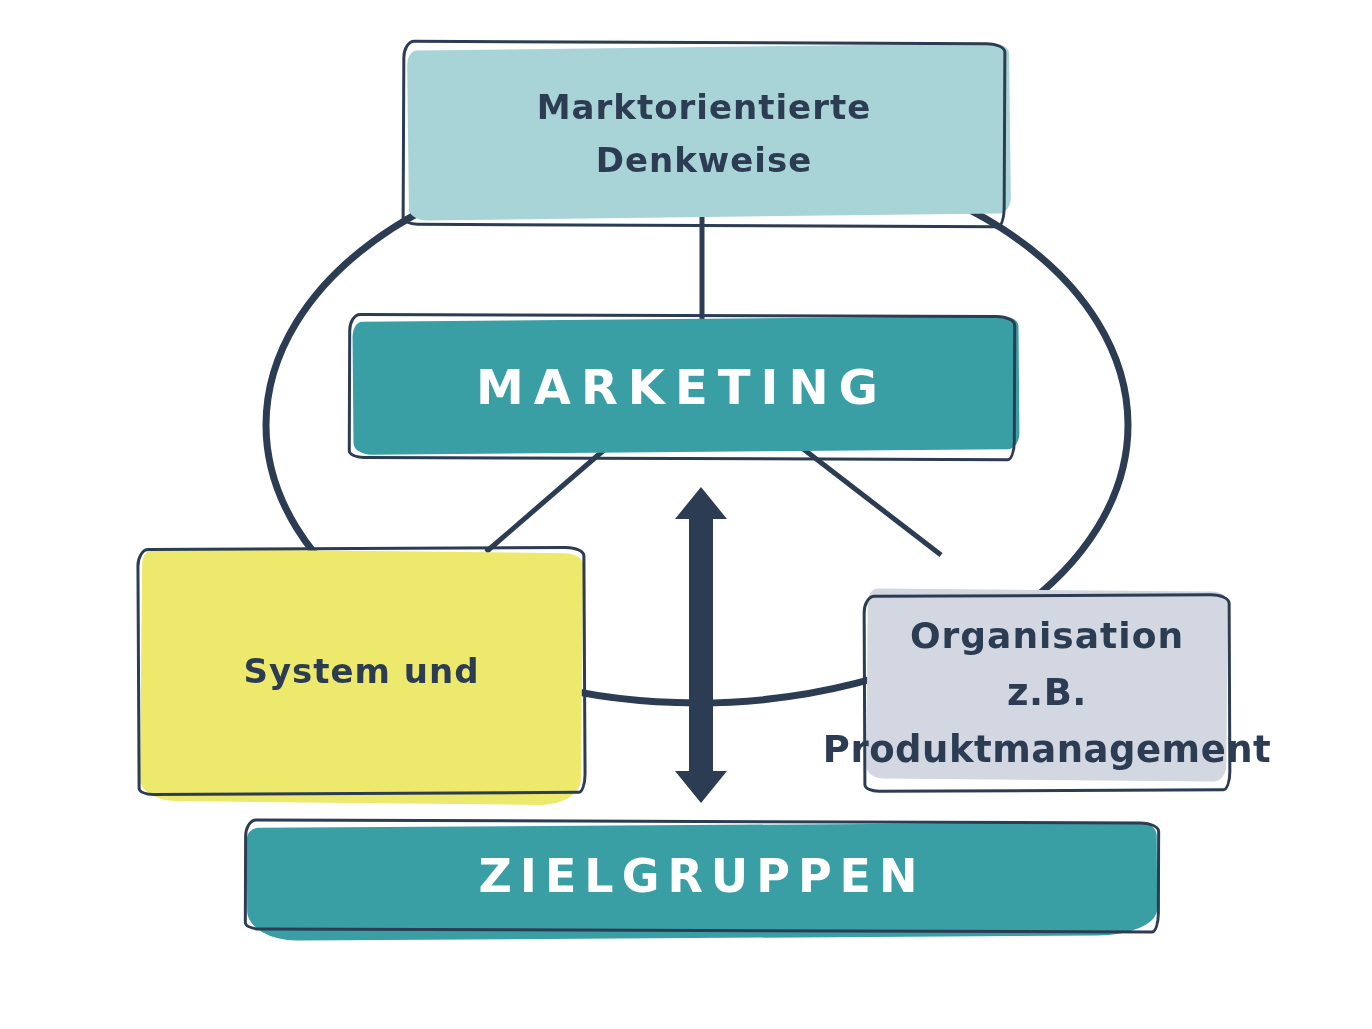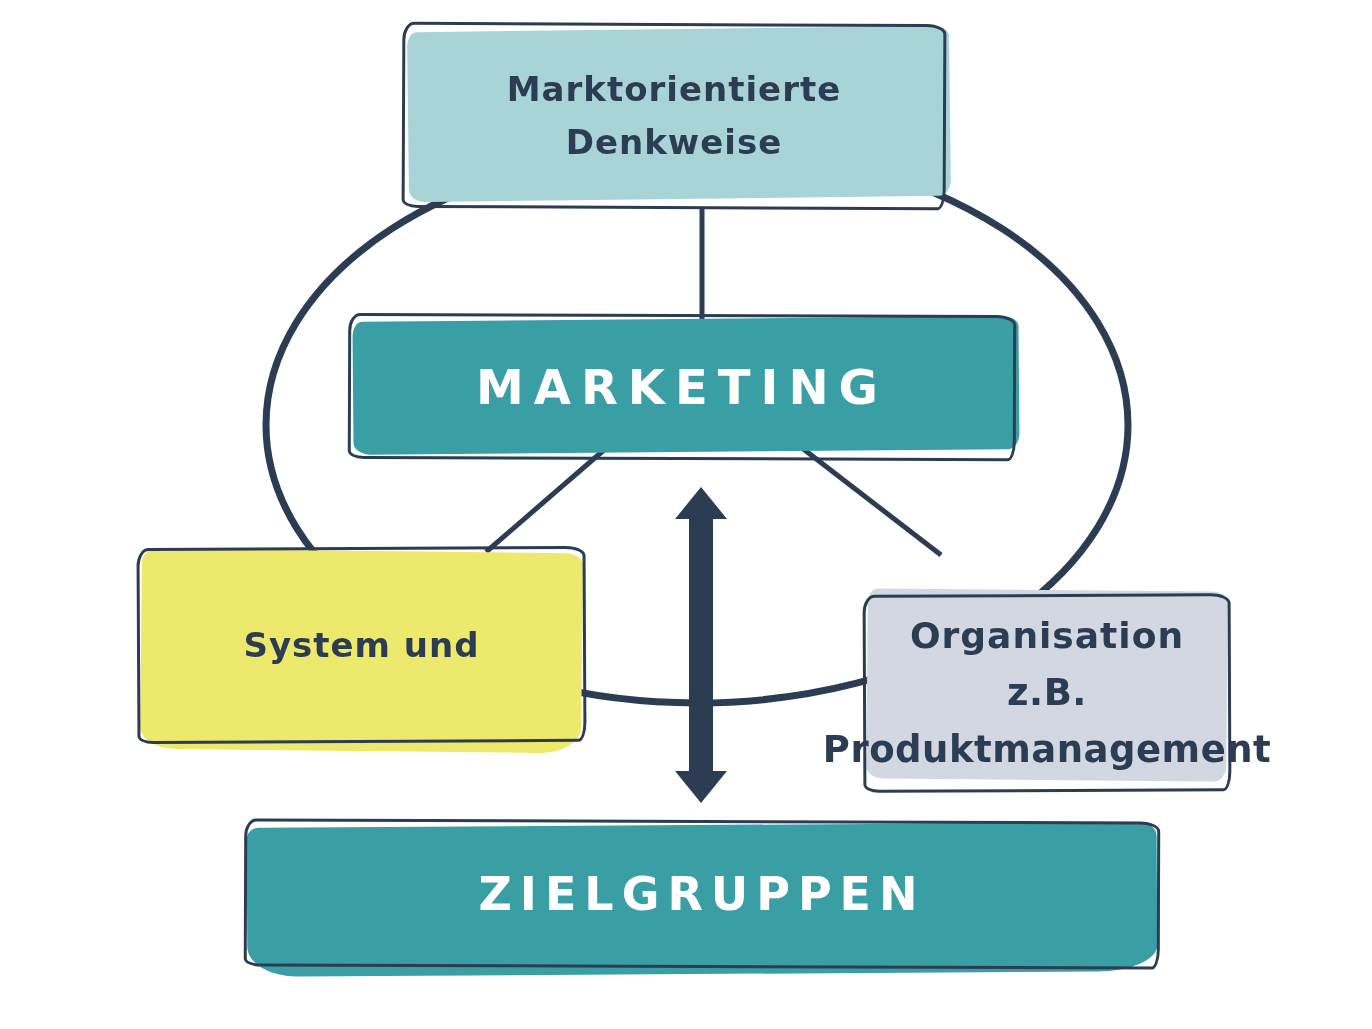--- a/index.html
+++ b/index.html
@@ -36,41 +36,41 @@
     position: absolute;
     inset: 0;
     display: flex;
     flex-direction: column;
     align-items: center;
     justify-content: center;
     text-align: center;
     z-index: 2;
   }
   
-  .top-box { left: 402px; top: 23px; width: 544px; height: 186px; }
+  .top-box { left: 402px; top: 41px; width: 604px; height: 186px; }
   .top-box .fill { inset: 6px -4px 10px 6px; background: #A9D4D7; transform: rotate(-0.7deg); }
   .top-box .edge { transform: rotate(0.25deg); }
   .navy-text { color: #2C3C52; font-size: 34px; font-weight: 600; letter-spacing: 1px; line-height: 1.55; }
   
   .marketing-box { left: 348px; top: 314px; width: 668px; height: 146px; }
   .marketing-box .fill { inset: 5px -3px 8px 5px; background: #3A9EA5; transform: rotate(-0.5deg); }
   .marketing-box .edge { transform: rotate(0.2deg); }
   .white-title { color: #ffffff; font-size: 48px; font-weight: bold; letter-spacing: 10px; }
   
-  .system-box { left: 137px; top: 547px; width: 449px; height: 196px; }
+  .system-box { left: 137px; top: 547px; width: 449px; height: 248px; }
   .system-box .fill { inset: 4px 4px -8px 4px; background: #EDE96C; transform: rotate(0.6deg); border-radius: 14px 18px 40px 36px / 14px 12px 26px 22px; }
   .system-box .edge { transform: rotate(-0.3deg); }
   
   .organisation-box { left: 863px; top: 547px; width: 368px; height: 198px; margin-top: 47px; }
   .organisation-box .fill { inset: -4px 4px 12px 4px; background: #D2D7E1; transform: rotate(0.5deg); }
   .organisation-box .edge { transform: rotate(-0.25deg); }
   .org-title { font-size: 36px; }
   .org-sub { font-size: 37px; letter-spacing: 0.5px; }
   
-  .zielgruppen-box { left: 244px; top: 820px; width: 916px; height: 148px; }
+  .zielgruppen-box { left: 244px; top: 820px; width: 916px; height: 112px; }
   .zielgruppen-box .fill { inset: 5px 3px -6px 3px; background: #3A9EA5; transform: rotate(-0.35deg); border-radius: 12px 16px 60px 50px / 12px 14px 26px 30px; }
   .zielgruppen-box .edge { transform: rotate(0.2deg); }
   .zg-title { font-size: 46px; letter-spacing: 8px; }
 </style>
 </head>
 <body>
 
 <div class="canvas">
 
   <svg class="lines-layer" viewBox="0 0 1372 1029">

